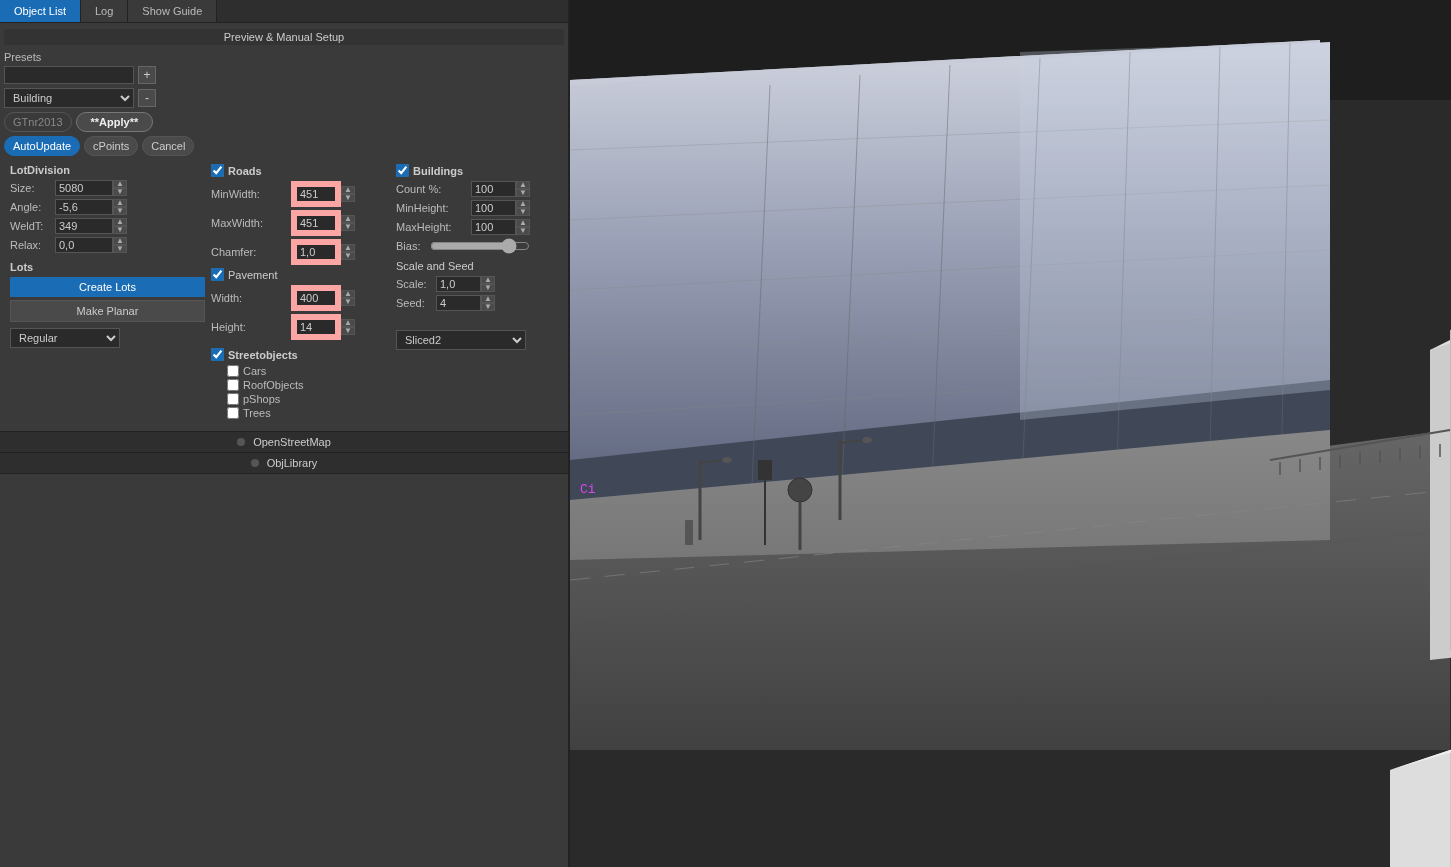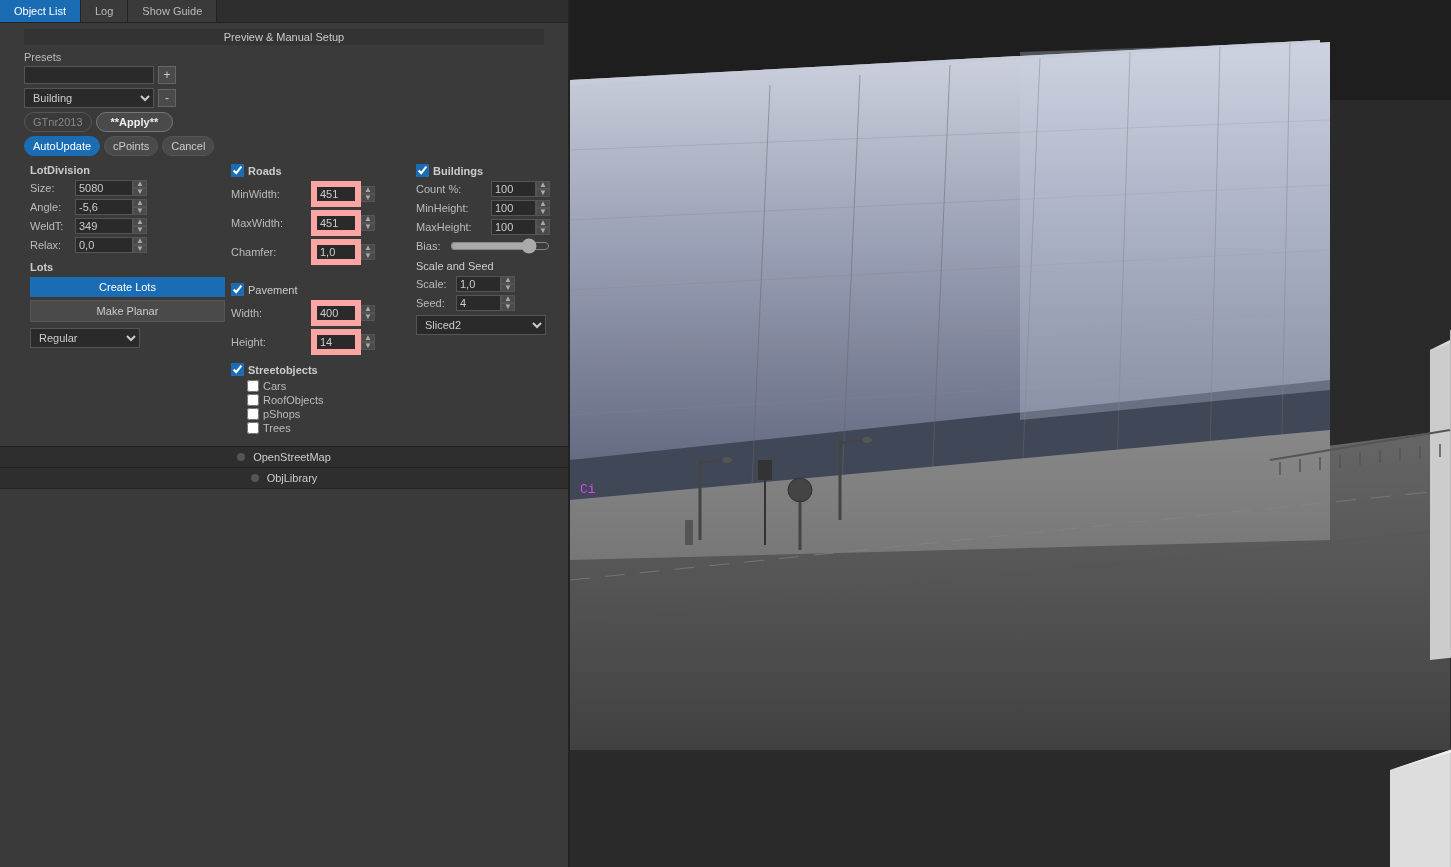--- a/index.html
+++ b/index.html
@@ -78,21 +78,21 @@
     .section-header-collapse .dot {
       width: 8px;
       height: 8px;
       background: #555;
       border-radius: 50%;
       margin-right: 8px;
     }
 
     
     .setup-section {
-      padding: 6px 24px;
+      padding: 6px 4px;
       border-bottom: 1px solid #222;
     }
     .setup-title {
       text-align: center;
       font-size: 11px;
       color: #ccc;
       margin-bottom: 6px;
       background: #333;
       padding: 2px 0;
     }
@@ -302,21 +302,21 @@
       width: 50px;
       background: #2a2a2a;
       border: 6px solid #fca5a5;
       color: #ccc;
       padding: 1px 3px;
       font-size: 11px;
     }
 
     
     .pavement-section {
-      margin-top: 18px;
+      margin-top: 3px;
       padding-left: 0;
     }
     .pavement-label {
       display: flex;
       align-items: center;
       gap: 4px;
       font-size: 11px;
       color: #ccc;
       margin-bottom: 4px;
     }
@@ -397,21 +397,21 @@
     }
 
     
     .sliced-dropdown {
       background: #2a2a2a;
       border: 1px solid #555;
       color: #ccc;
       padding: 2px 4px;
       font-size: 11px;
       width: 130px;
-      margin-top: 1px;
+      margin-top: 16px;
     }
 
     
     .bottom-sections {
       flex: 1;
       display: flex;
       flex-direction: column;
     }
 
     

